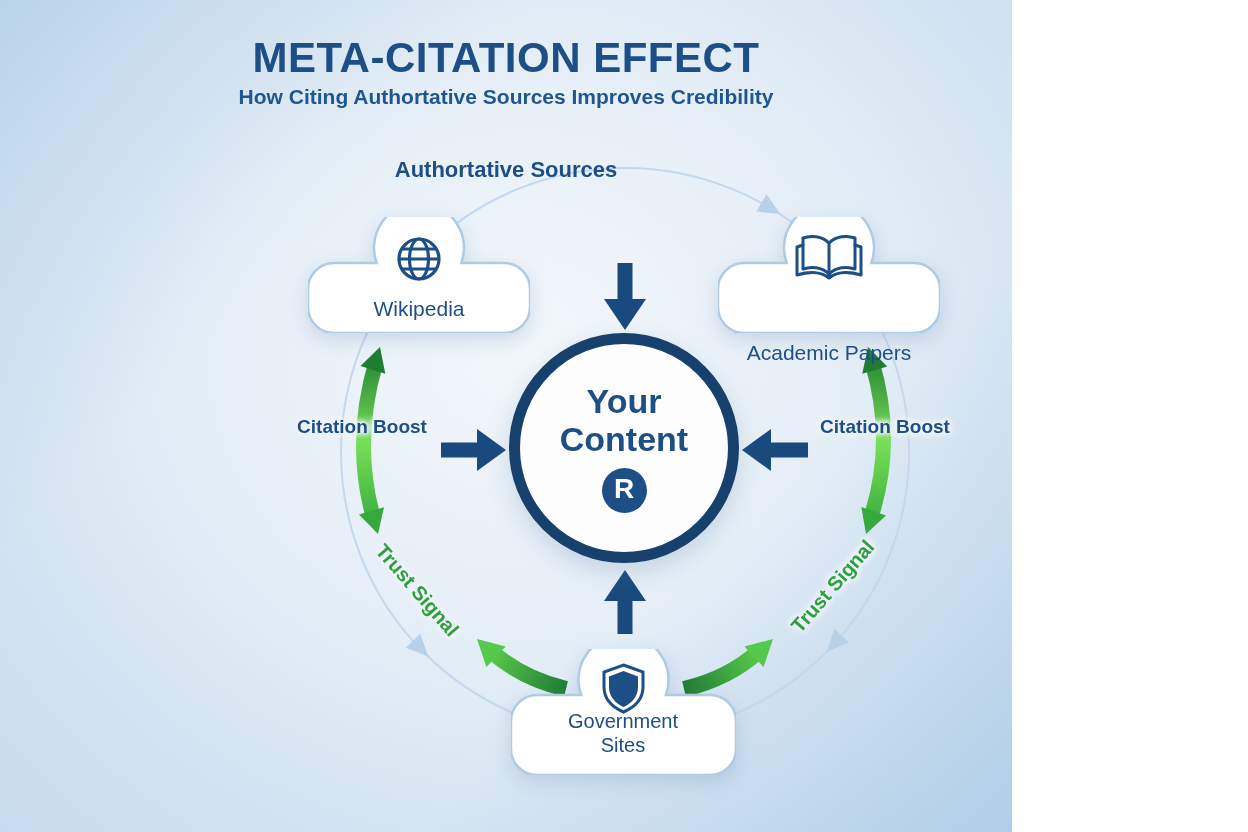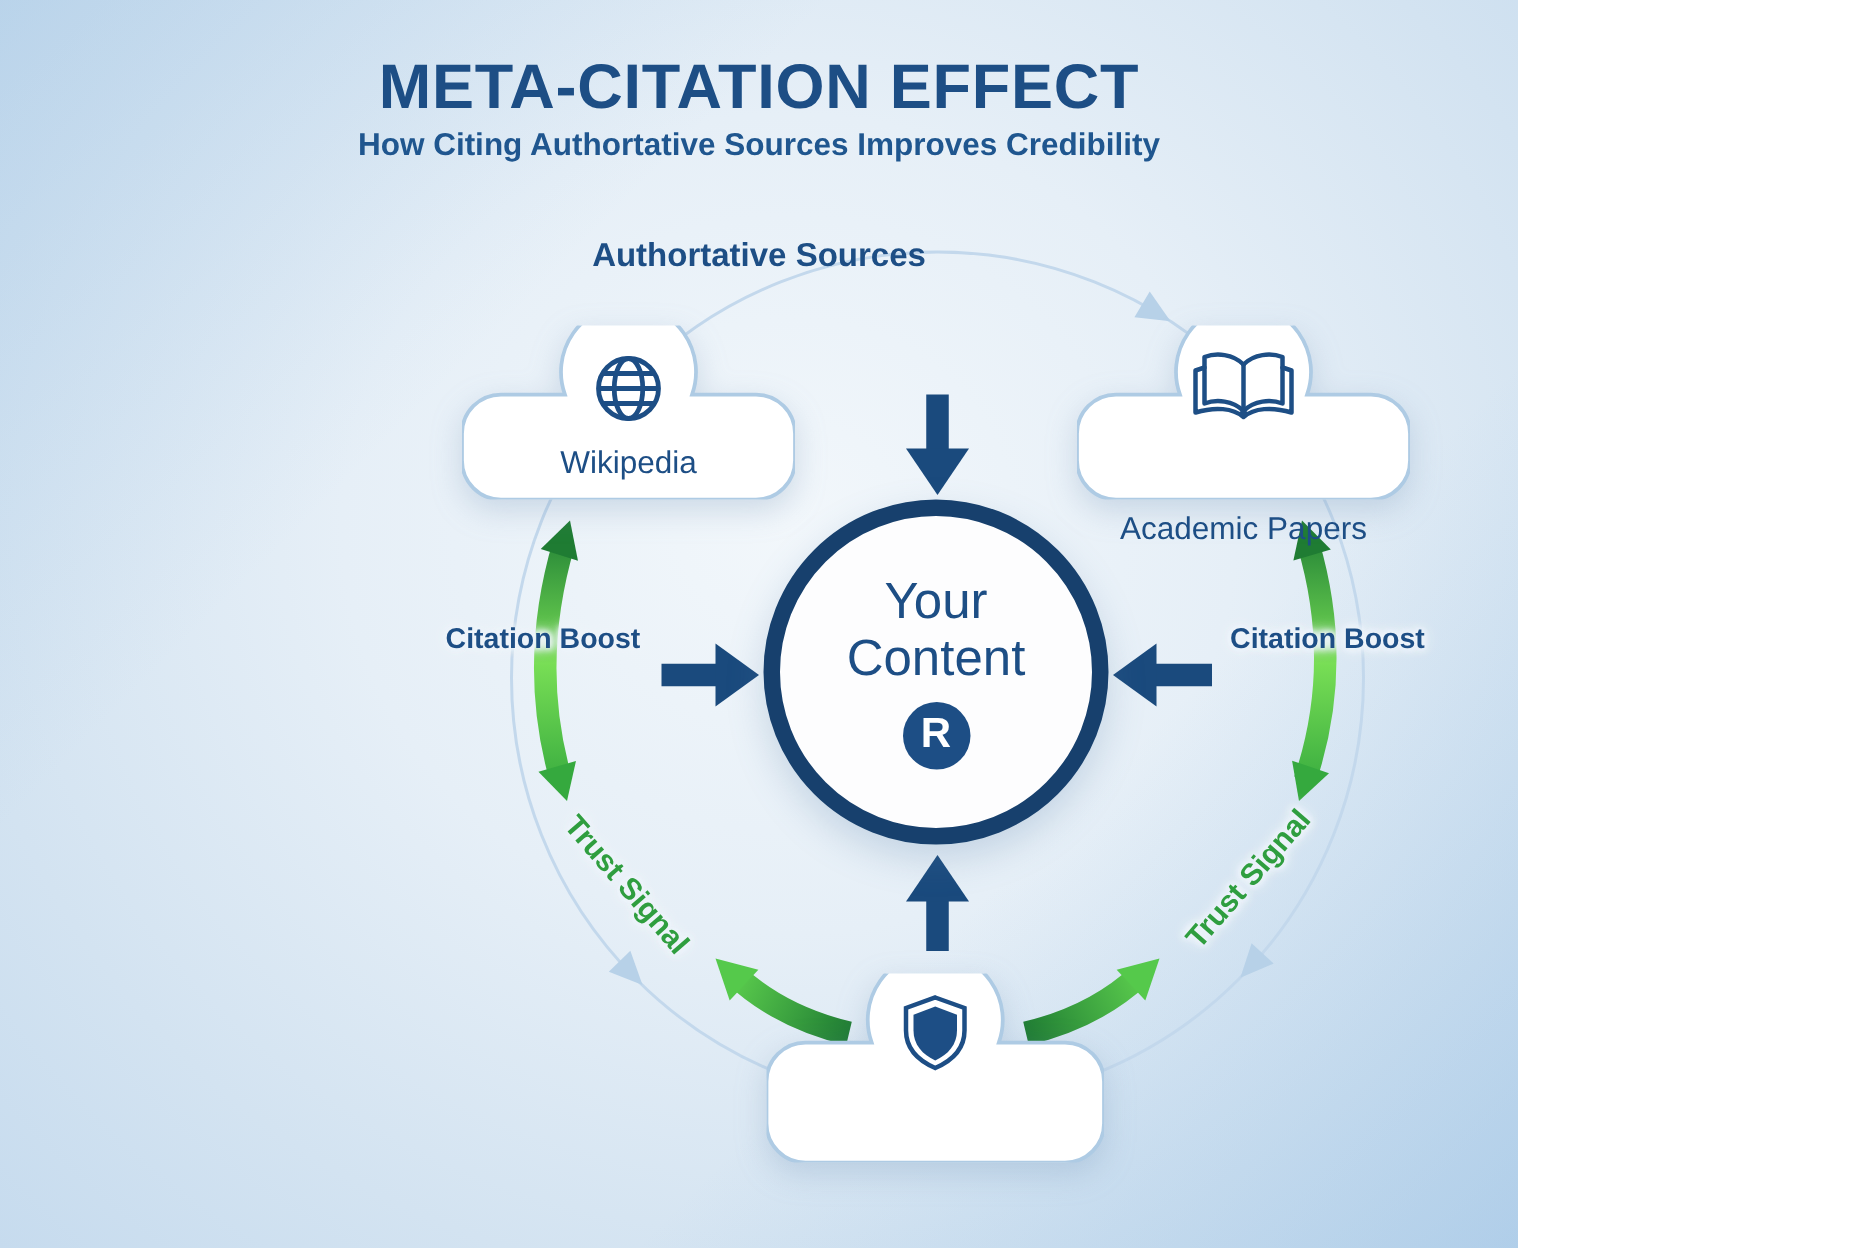--- a/index.html
+++ b/index.html
@@ -31,21 +31,21 @@
   #label-wikipedia{left:308px;top:297px;width:222px;}
   #label-academic{left:718px;top:297px;width:222px;margin-top:44px;}
   #label-government{left:543px;top:709px;width:160px;font-size:20px;line-height:1.22;}
   #center-circle{
     left:509px;top:333px;width:208px;height:208px;border-radius:50%;
     background:#fdfdfe;border:11px solid #17406d;
     box-shadow:0 10px 24px rgba(90,130,170,.25);
     display:flex;flex-direction:column;align-items:center;justify-content:center;
   }
   #center-label{width:160px;text-align:center;font-size:34px;line-height:1.1;
-    font-weight:400;color:#1d4e85;}
+    font-weight:700;color:#1d4e85;}
   #brand-logo{width:45px;height:45px;border-radius:50%;background:#1d4e85;margin-top:10px;
     display:flex;align-items:center;justify-content:center;}
   #brand-logo span{color:#ffffff;font-size:28px;font-weight:800;line-height:1;transform:translateY(-1px);}
   svg{display:block;}
 </style>
 </head>
 <body>
 
 <div id="canvas">
 
@@ -146,20 +146,21 @@
   </svg>
   <div class="abs src-label" id="label-academic">Academic Papers</div>
 
   <svg class="abs src-box" style="left:511px;top:649px;" width="225" height="126" viewBox="0 0 225 126">
     <path d="M 26,46 H 70.1 A 45,45 0 1 1 154.9,46 H 199 A 26,26 0 0 1 225,72 V 100 A 26,26 0 0 1 199,126 H 26 A 26,26 0 0 1 0,100 V 72 A 26,26 0 0 1 26,46 Z" fill="#ffffff" stroke="#aecbe4" stroke-width="2.5"></path>
     <g>
       <path d="M 112.5,16 L 132,23 V 38 C 132,50 124,58 112.5,63 C 101,58 93,50 93,38 V 23 Z" fill="#ffffff" stroke="#1d4e85" stroke-width="3"></path>
       <path d="M 112.5,22 L 127,27.5 V 38 C 127,47.5 121,54 112.5,58 C 104,54 98,47.5 98,38 V 27.5 Z" fill="#1d4e85"></path>
     </g>
   </svg>
+  <div class="abs src-label" id="label-government">Government Sites</div>
 
   <div class="abs" id="center-circle">
     <div id="center-label">Your Content</div>
     <div id="brand-logo">
       <span>R</span>
     </div>
   </div>
 
   <div class="abs boost-label halo" id="boost-left">Citation Boost</div>
   <div class="abs boost-label halo" id="boost-right">Citation Boost</div>

